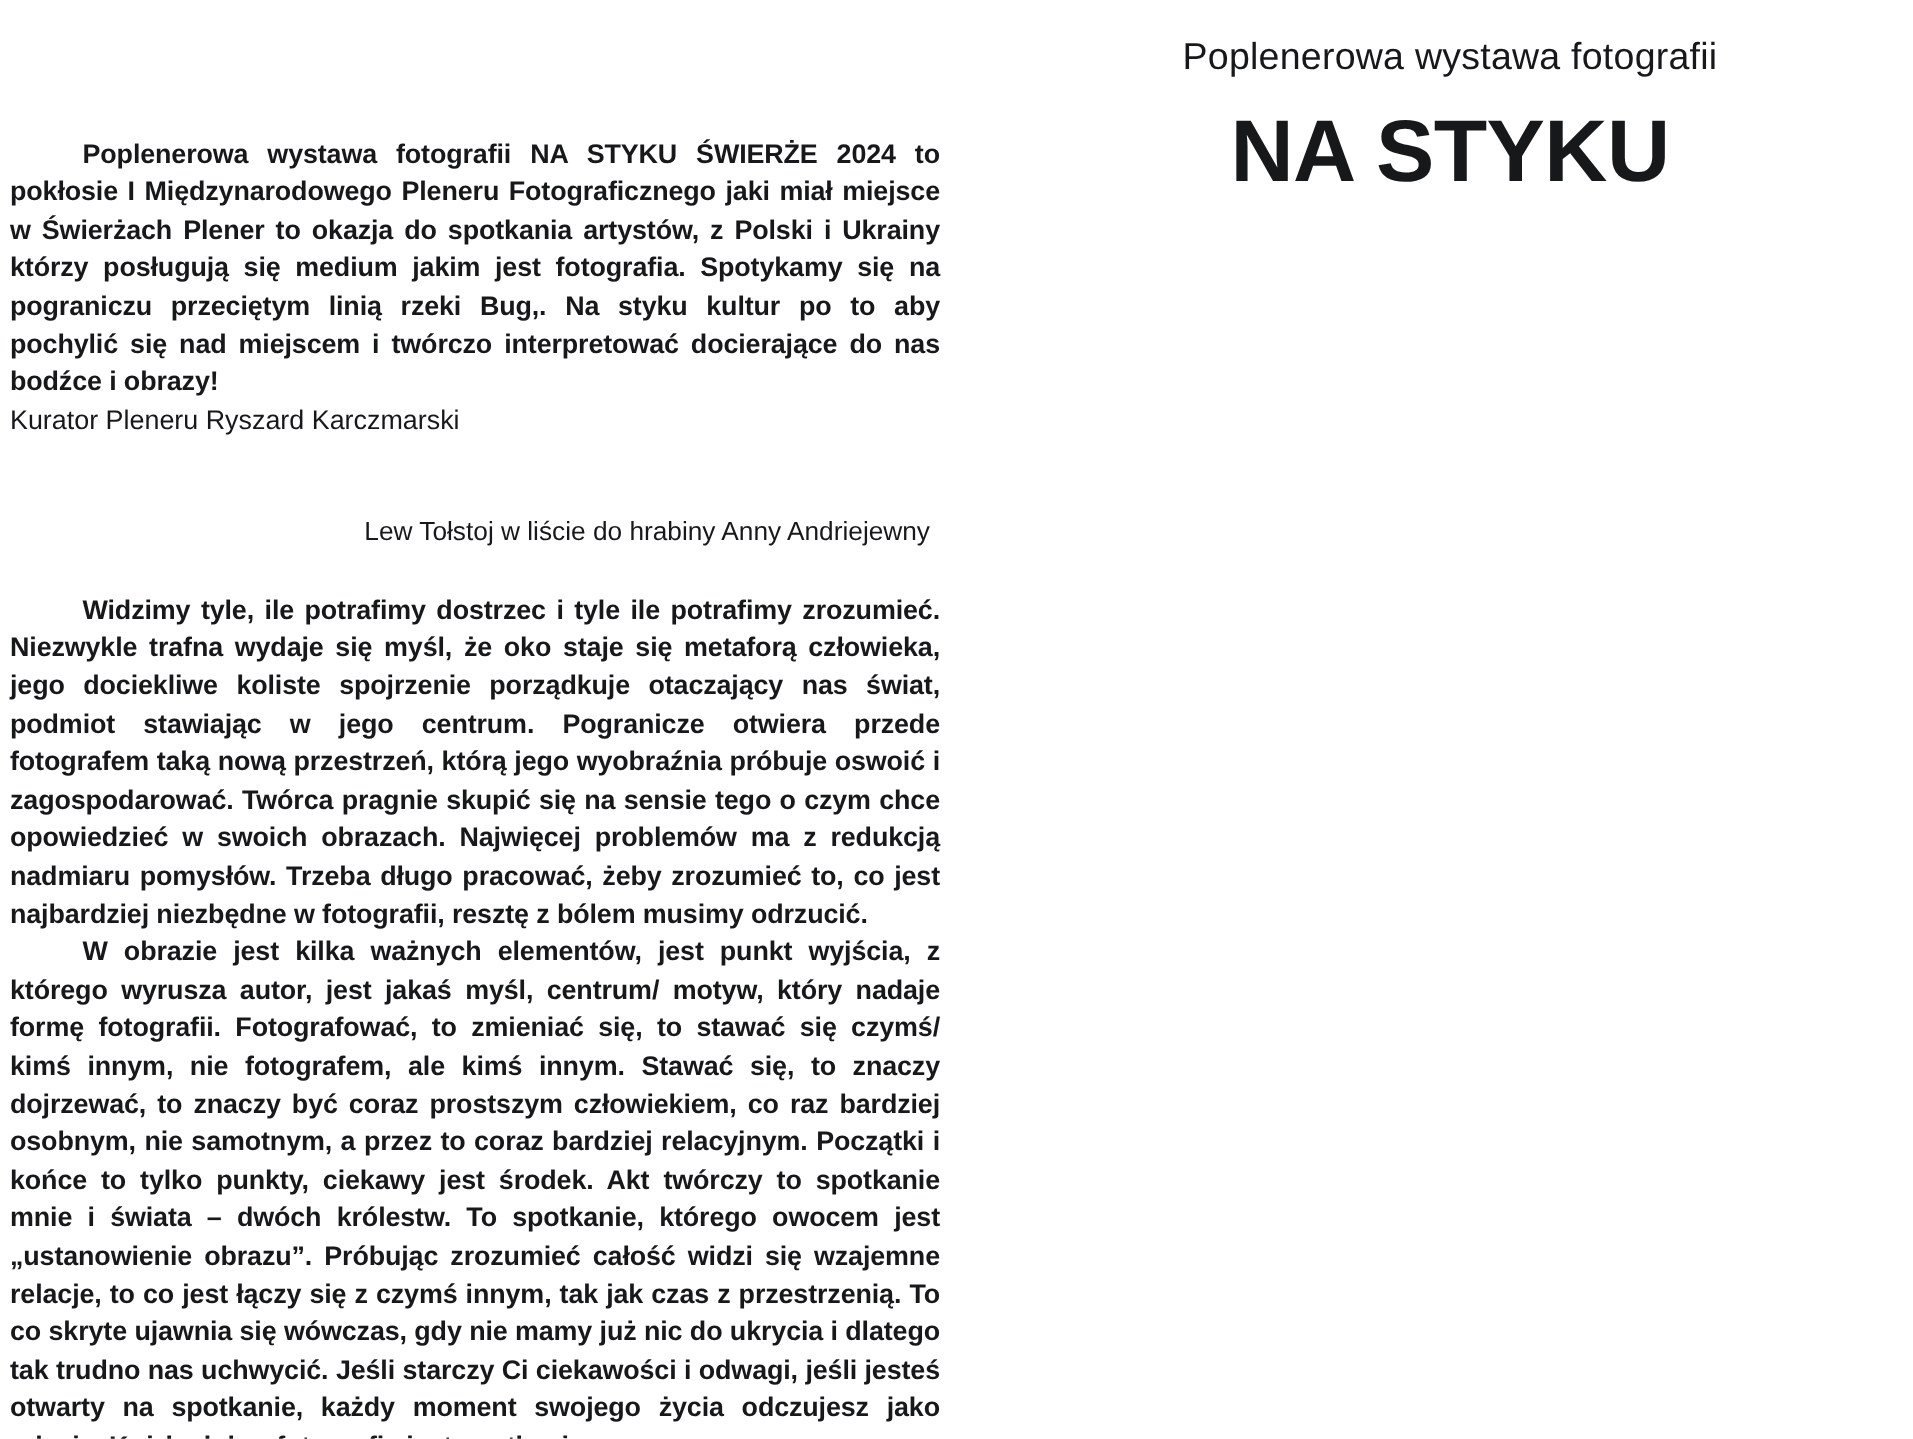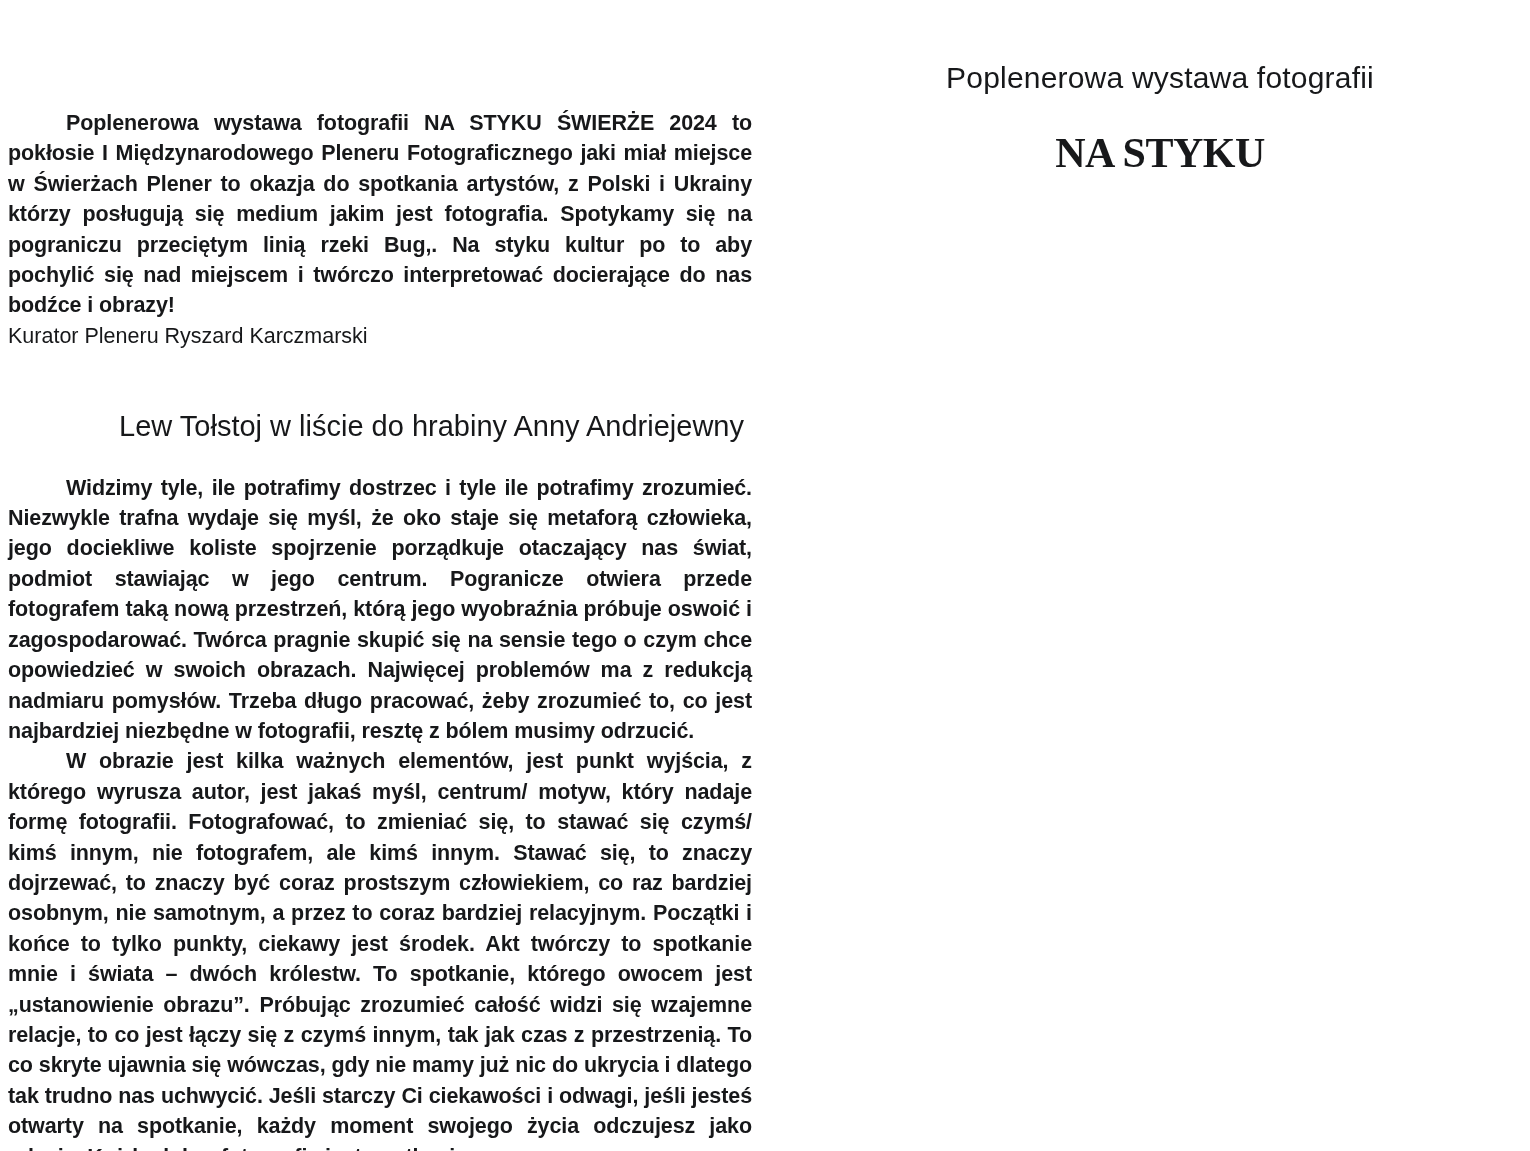--- a/index.html
+++ b/index.html
@@ -26,21 +26,21 @@
   .panel-left {
     width: 790px;
     position: relative;
     box-sizing: border-box;
     padding: 108px 38px 0 8px;
   }
   .panel-right {
     flex: 1 1 auto;
     position: relative;
     box-sizing: border-box;
-    padding: 60px 0 0 0;
+    padding: 28px 0 0 0;
     overflow: hidden;
   }
 
   
   .body-text {
     font-size: 21.5px;
     line-height: 30.4px;
     text-align: justify;
     text-justify: inter-word;
     letter-spacing: -0.1px;
@@ -50,44 +50,43 @@
   .para { margin: 0 0 0 0; }
   .para + .para { margin-top: 0; }
   .gap-sm { height: 30px; }
   .gap-md { height: 31px; }
   .attrib-right {
     font-size: 21.5px;
     line-height: 30.4px;
   }
   .attrib-center-ish {
     text-align: right;
-    font-size: 29px;
+    font-size: 21px;
     line-height: 30.4px;
     padding-right: 8px;
   }
 
   
   .poster-head {
     text-align: center;
     padding: 0 20px;
   }
   .poster-kicker {
     font-size: 30px;
     line-height: 36px;
     font-weight: 400;
     letter-spacing: 0.2px;
     margin: 0;
   }
   .poster-title {
-    font-size: 42px;
+    font-size: 70px;
     line-height: 66px;
     font-weight: 700;
     letter-spacing: -0.5px;
     margin: 24px 0 0 0;
-    font-family: Liberation Serif, serif;
   }
   .poster-sub {
     font-size: 29px;
     line-height: 32px;
     font-weight: 700;
     letter-spacing: 0.4px;
     margin: 2px 0 0 0;
   }
 </style>
 </head>

